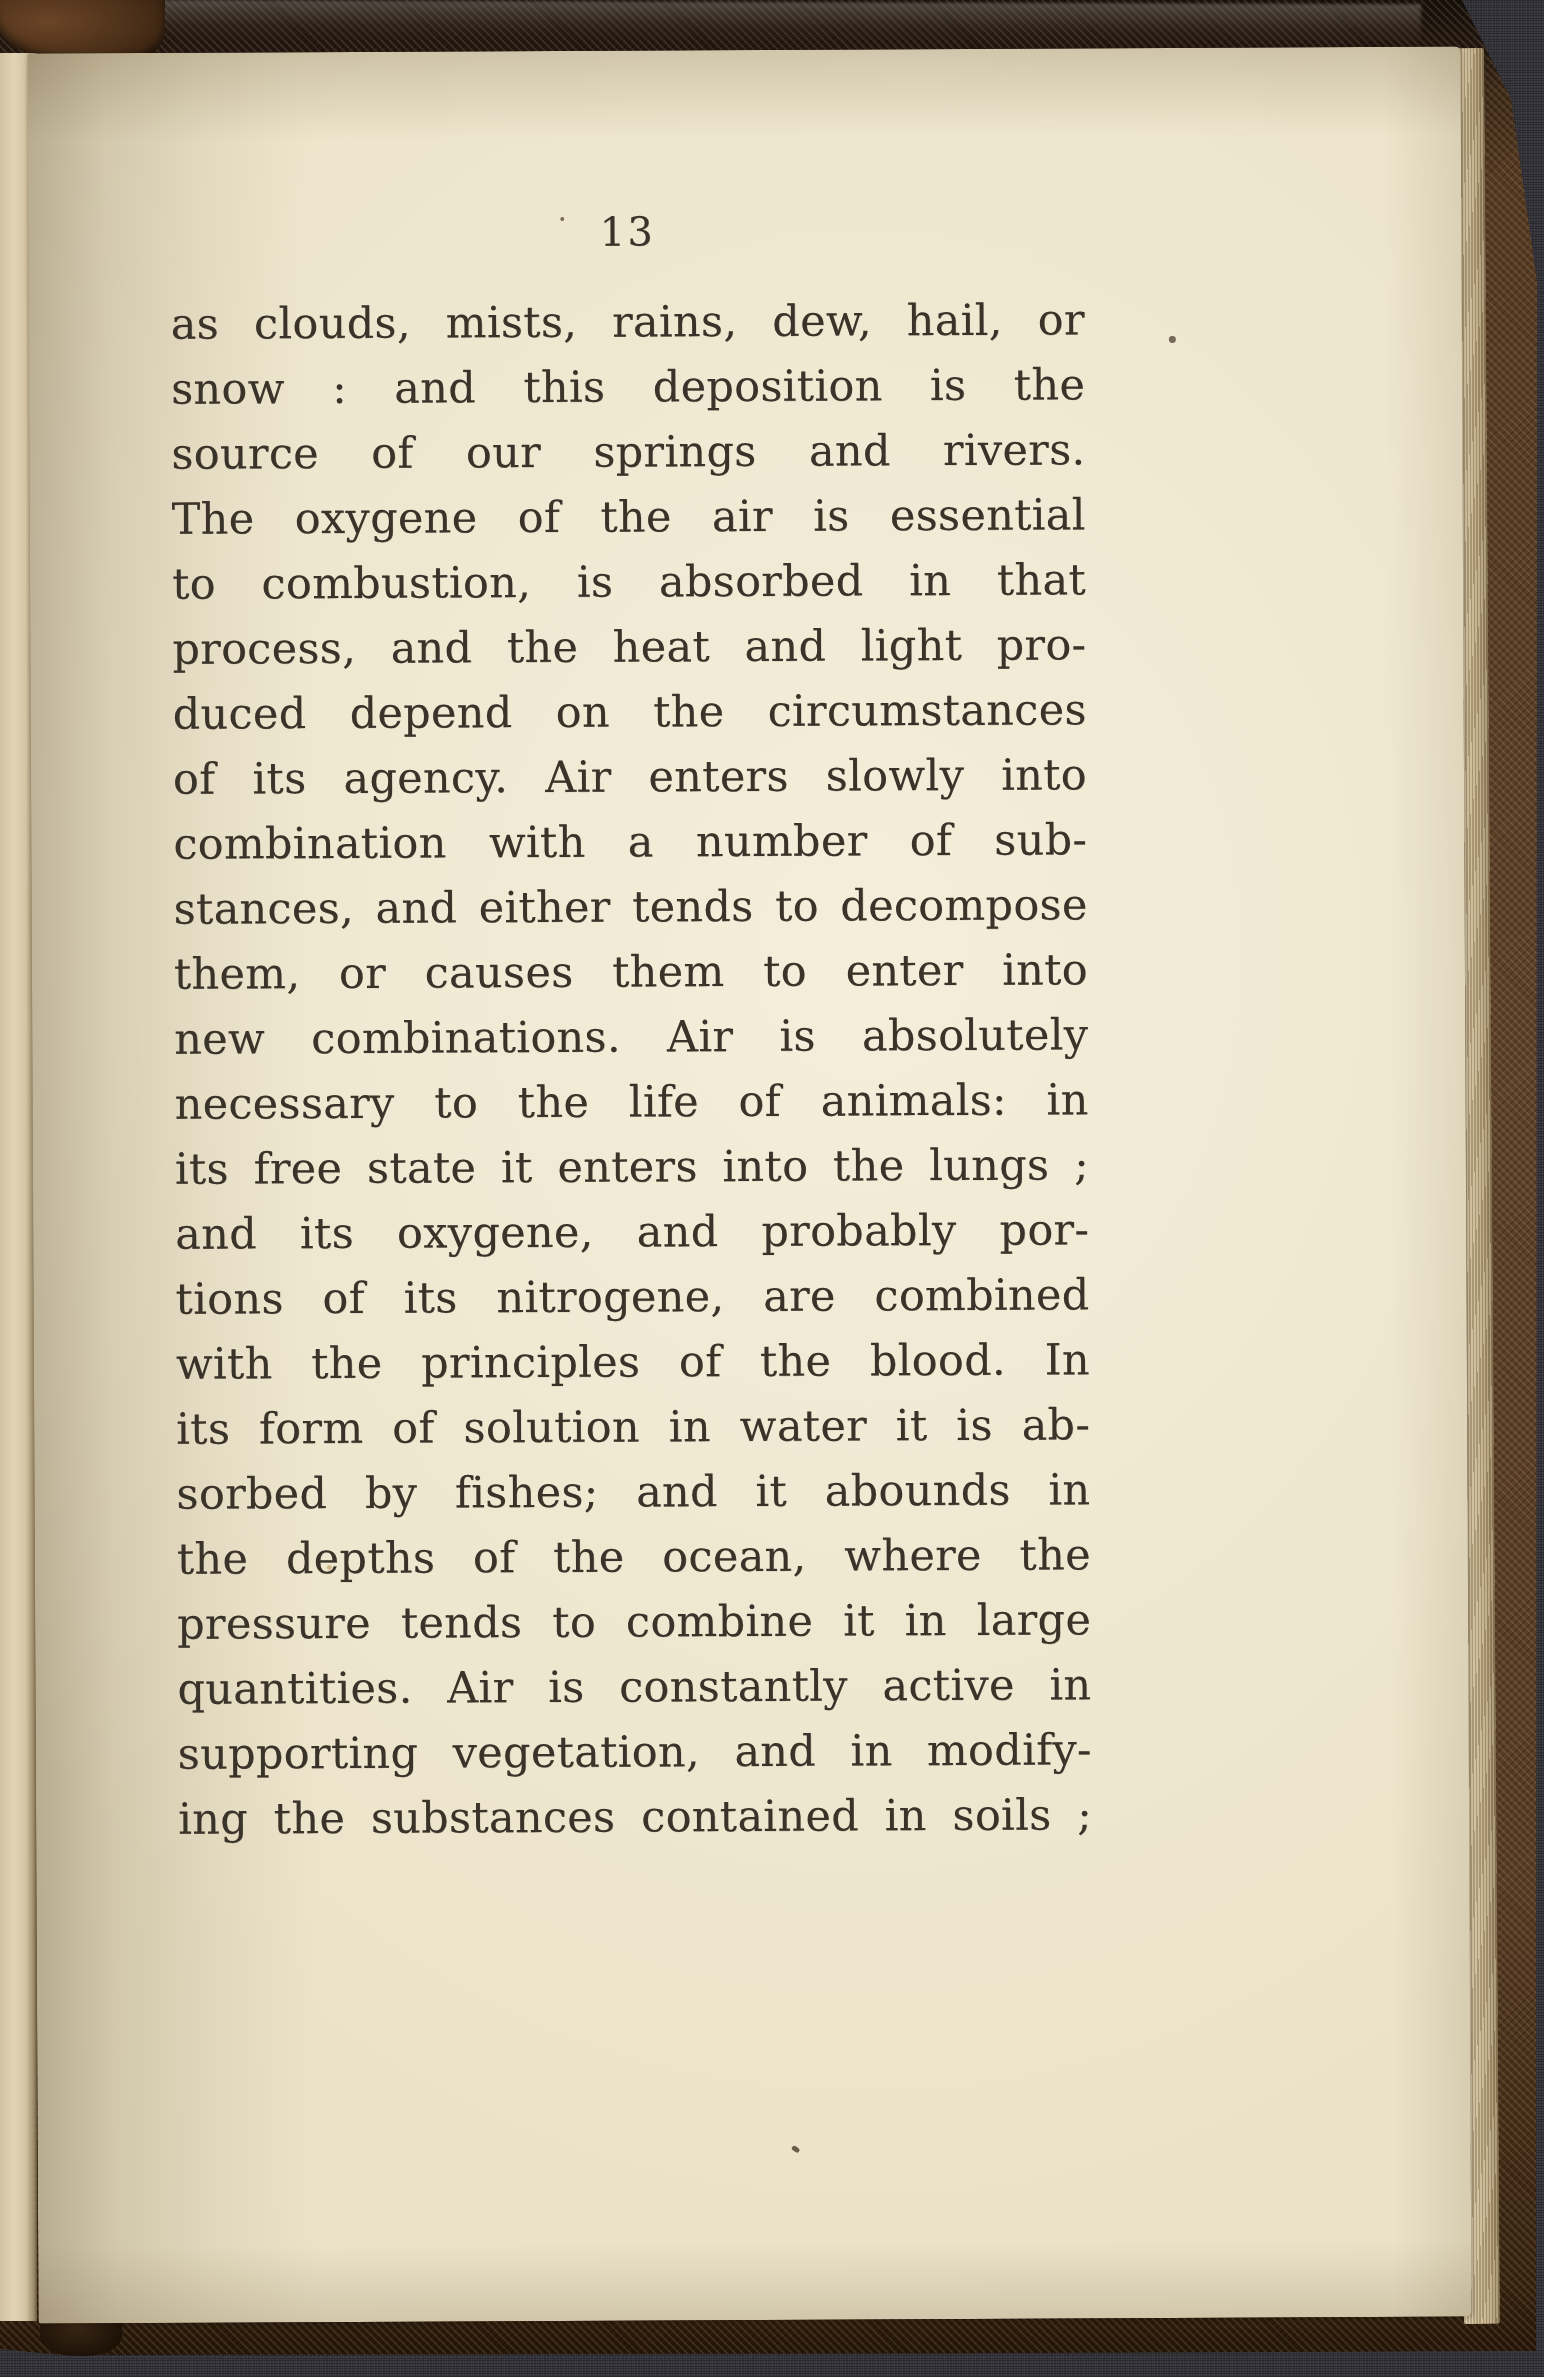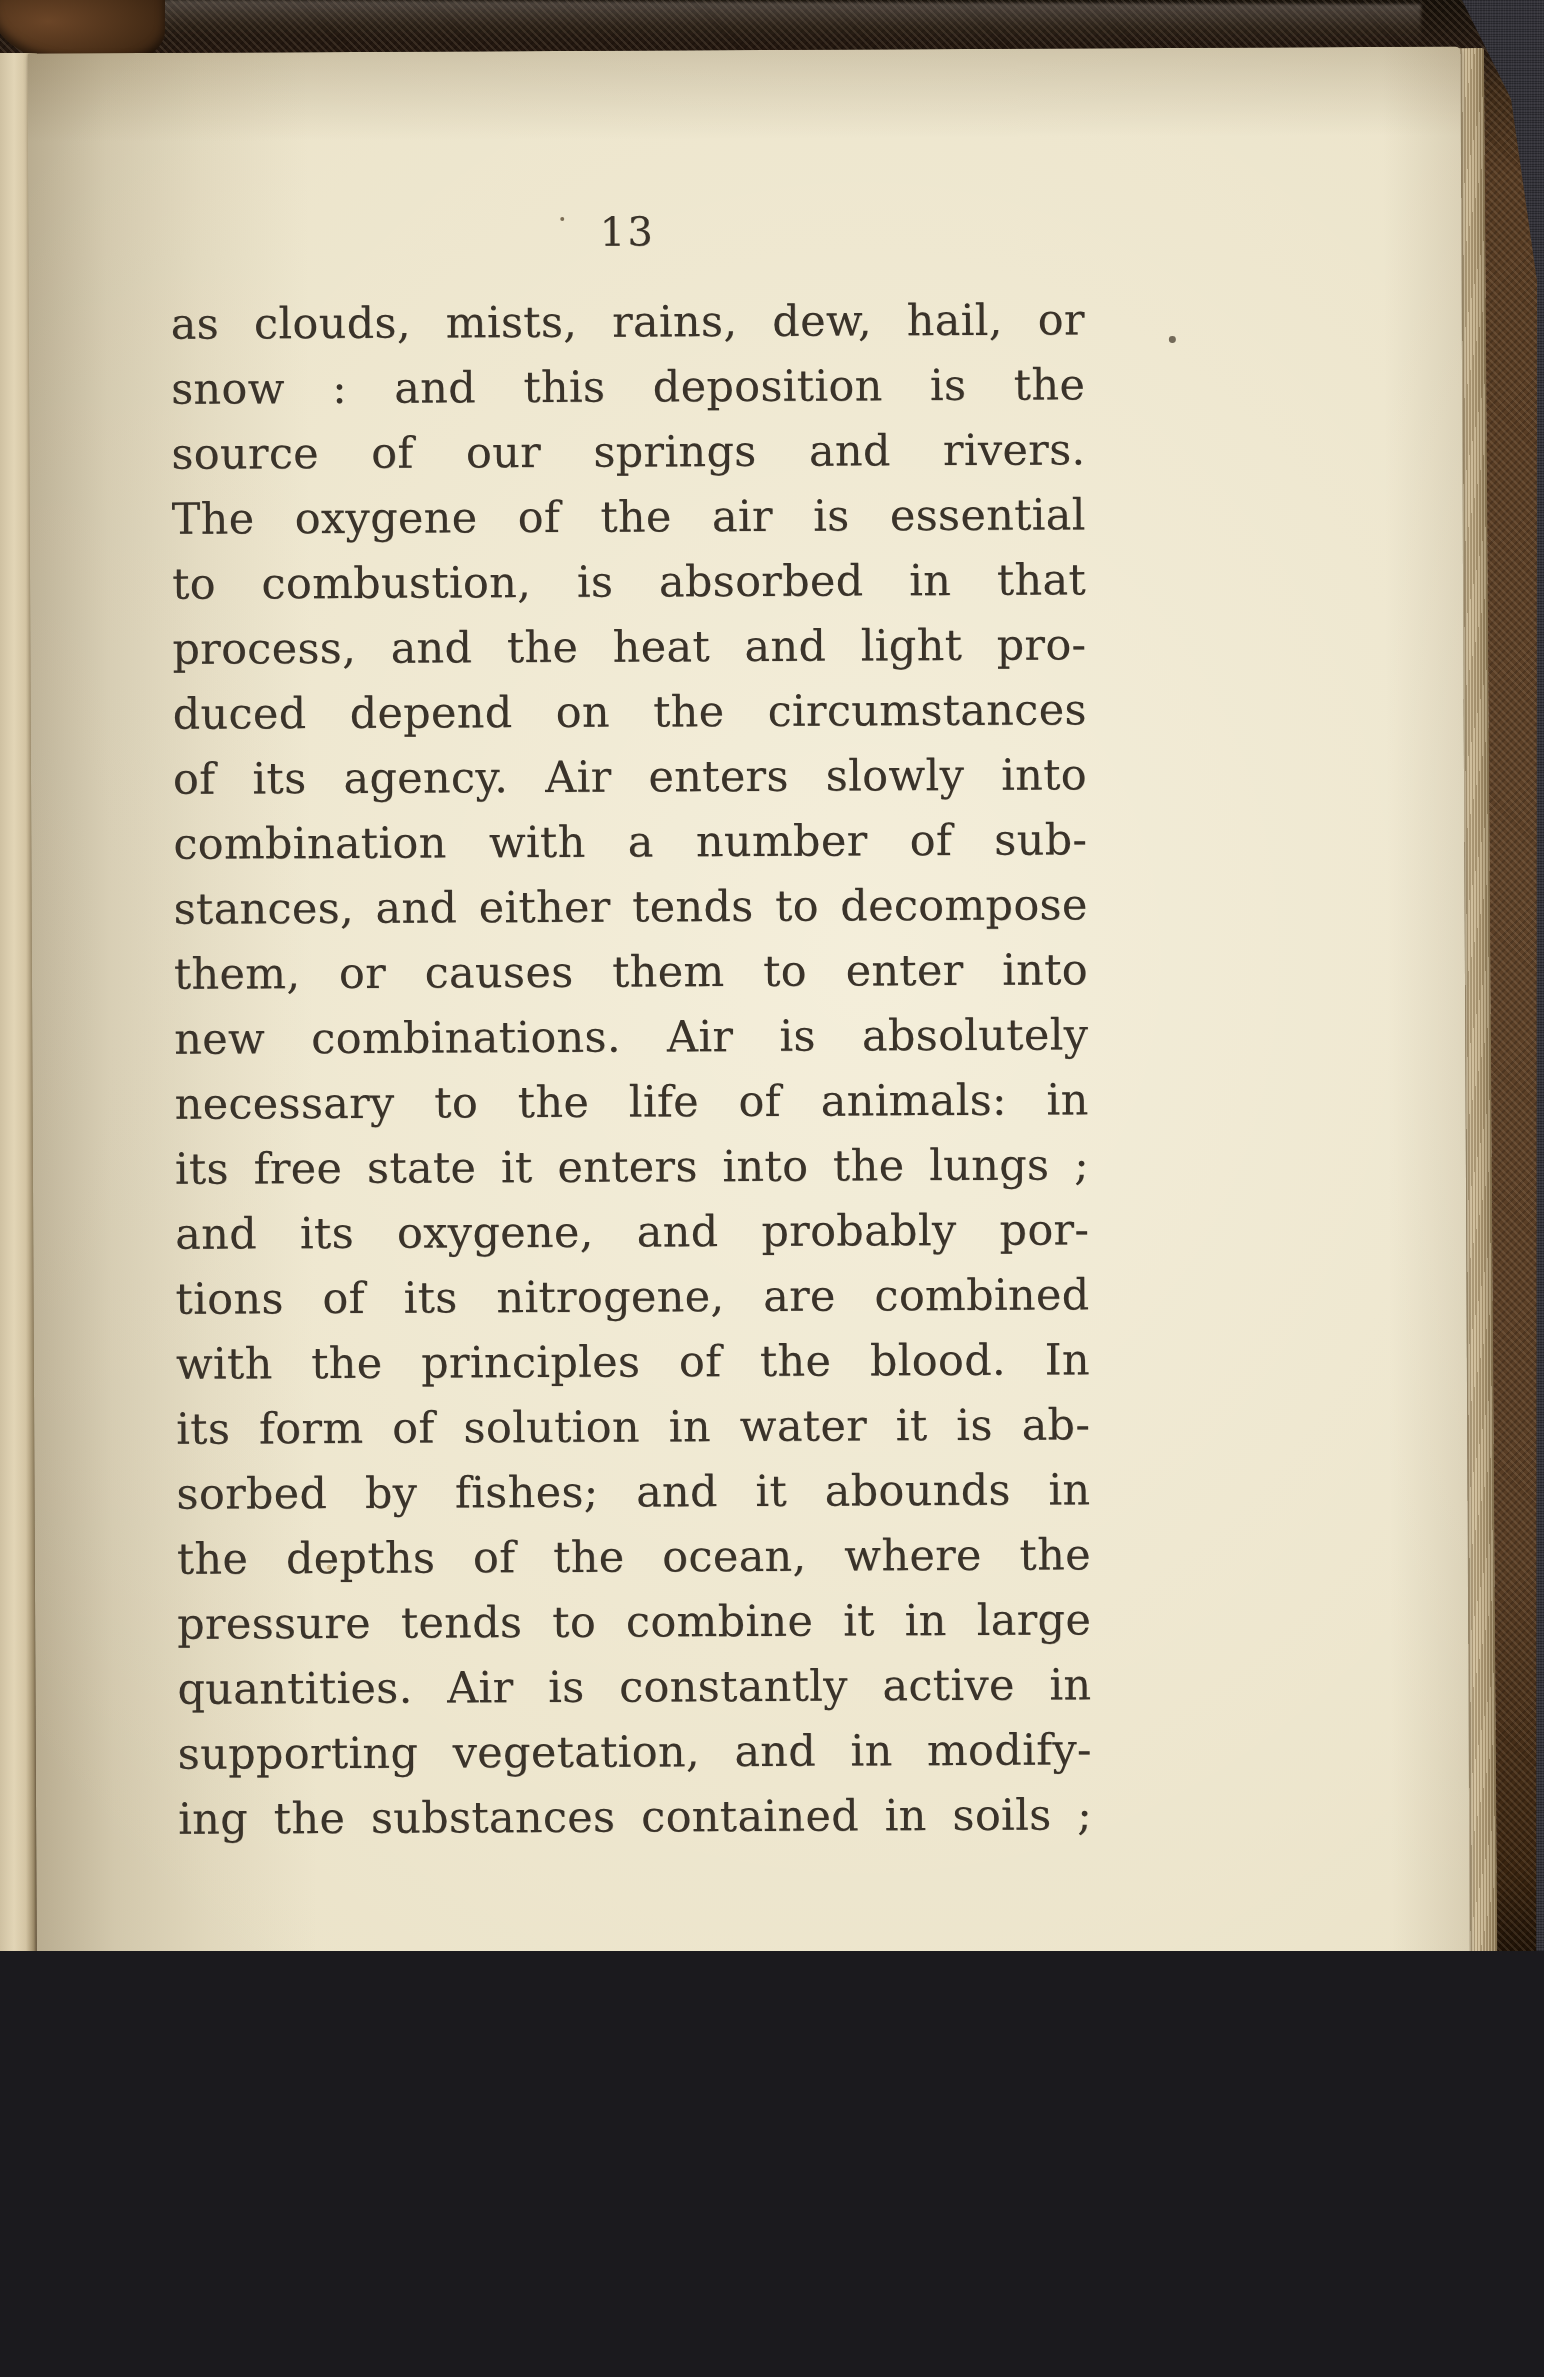--- a/index.html
+++ b/index.html
@@ -1,18 +1,18 @@
 <!DOCTYPE html>
 <html style="--page: #ebe3c9; --ink: #3a332a; --cover: #5d4128; --fore-edge: #c7b491; --background: #35343b;font-size:8.3px"><head>
 <meta charset="utf-8">
 <style>
   html,body{margin:0;padding:0;background:#1b1a1e;}
   .photo{
     position:relative;
-    width:1544px;height:1951px;
+    width:1544px;height:2377px;
     overflow:hidden;
     font-family:"DejaVu Serif","Liberation Serif",serif;
     background:
       repeating-linear-gradient(90deg, rgba(255,255,255,.045) 0 1px, transparent 1px 2.6px),
       repeating-linear-gradient(0deg, rgba(0,0,0,.28) 0 1px, transparent 1px 2.6px),
       var(--background,#35343b);
   }
 
   
   .cover{

